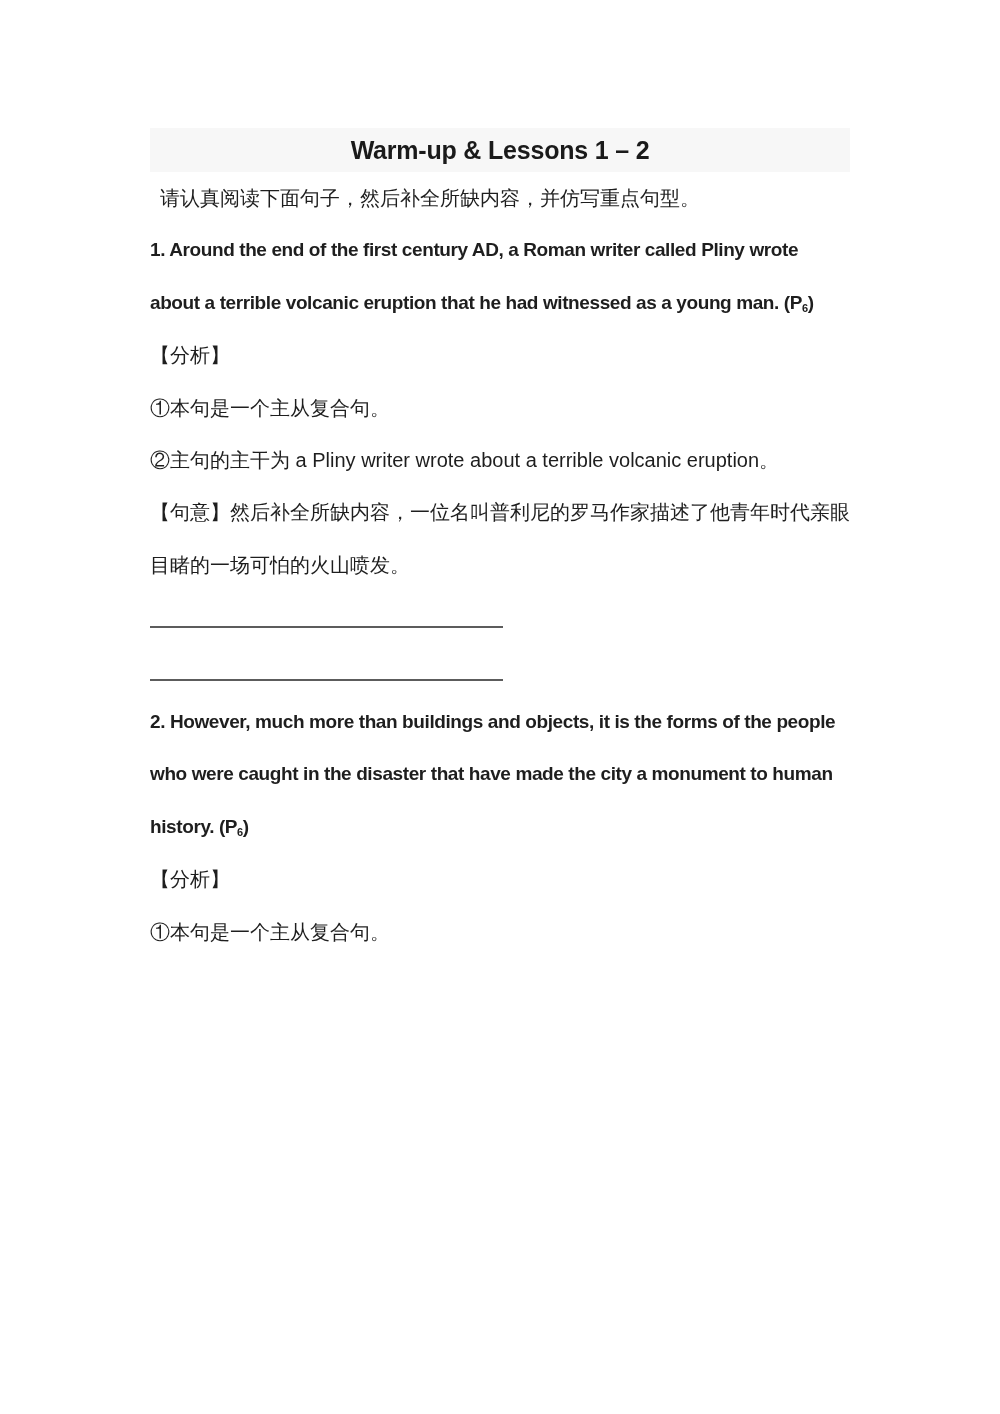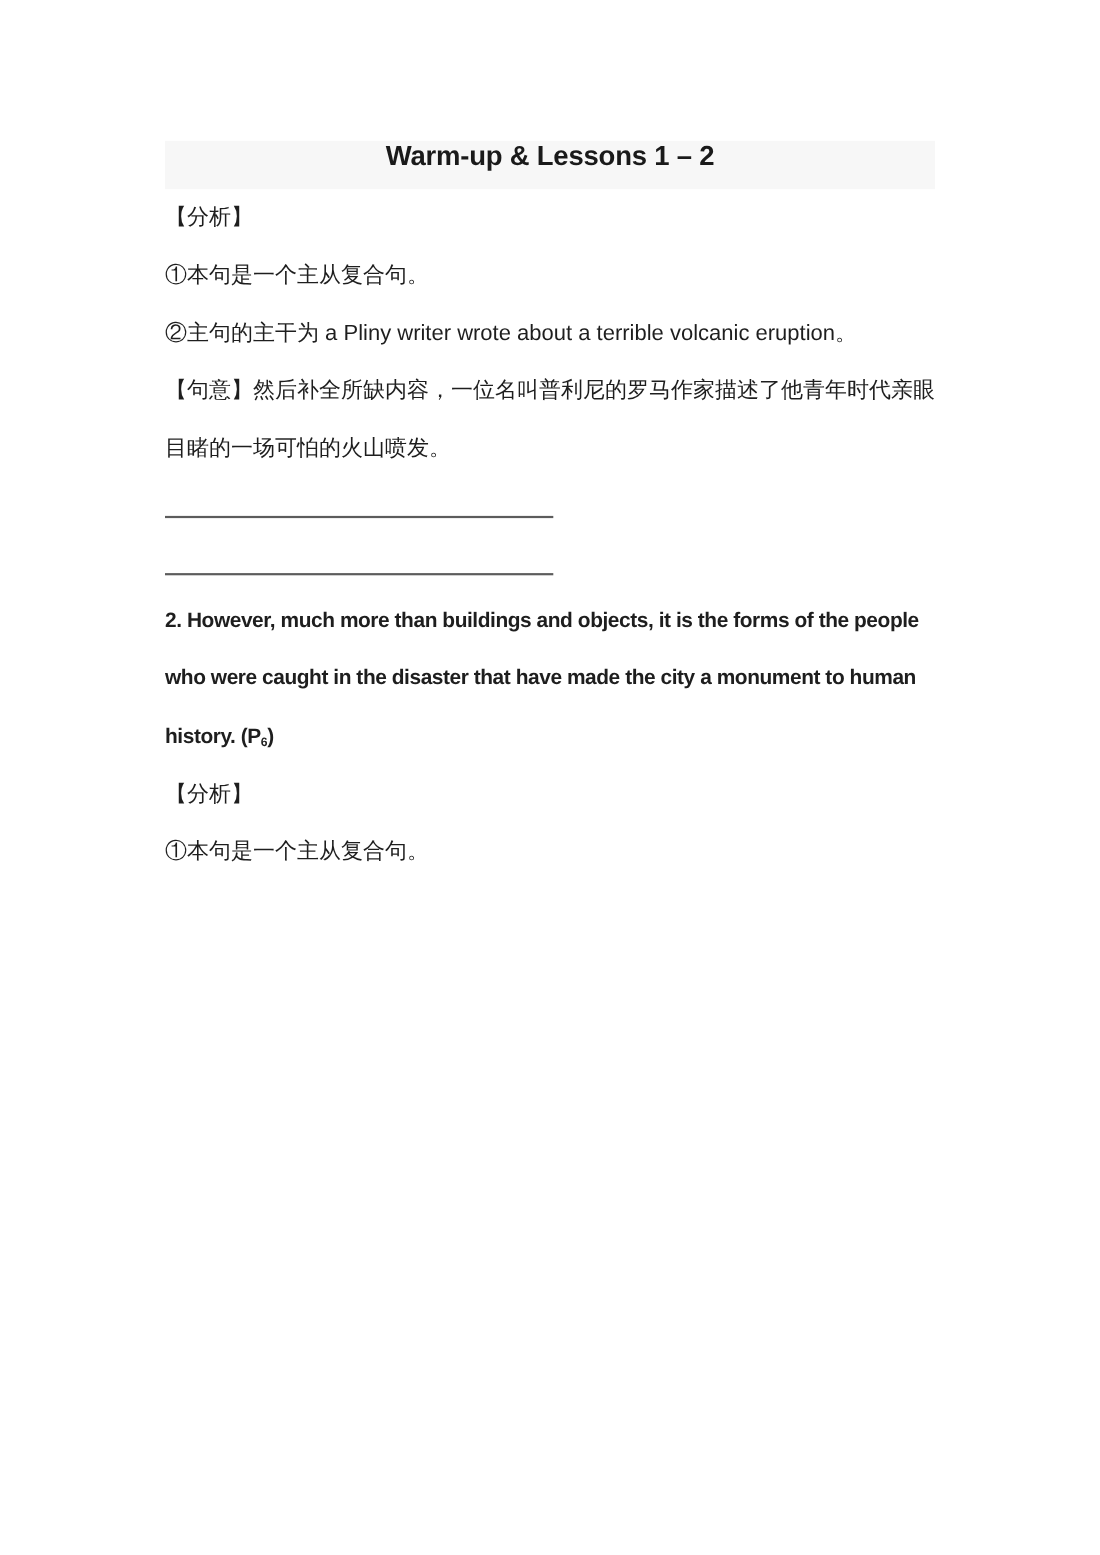--- a/index.html
+++ b/index.html
@@ -13,20 +13,21 @@
   }
   .page {
     width: 1000px;
     height: 1414px;
     padding: 128px 150px 0 150px;
   }
   .title-banner {
     background: #f7f7f7;
     height: 44px;
     display: flex;
+    align-items: center;
     justify-content: center;
   }
   .doc-title {
     font-size: 25px;
     font-weight: 700;
     color: #1a1a1a;
     letter-spacing: -0.2px;
     white-space: nowrap;
   }
   .para {
@@ -57,21 +58,24 @@
 </style>
 </head>
 <body>
 
 <div class="page">
 
   <div class="title-banner">
     <h1 class="doc-title">Warm-up &amp; Lessons 1 – 2</h1>
   </div>
 
+  <p class="para indent">请认真阅读下面句子，然后补全所缺内容，并仿写重点句型。</p>
 
+  <p class="para sent"><span>1. Around the end of the first century AD, a Roman writer called Pliny wrote about a terrible volcanic eruption that he had witnessed as a young man.</span>
+    <span><span>(P</span><sub class="pgnum">6</sub><span>)</span></span></p>
 
   <p class="para label">【分析】</p>
 
   <p class="para">①本句是一个主从复合句。</p>
   <p class="para">②主句的主干为 a Pliny writer wrote about a terrible volcanic eruption。</p>
 
   <p class="para"><span class="label">【句意】</span><span>然后补全所缺内容，一位名叫普利尼的罗马作家描述了他青年时代亲眼目睹的一场可怕的火山喷发。</span></p>
 
 
   <div class="answer-row"><span class="answer-rule"></span></div>

